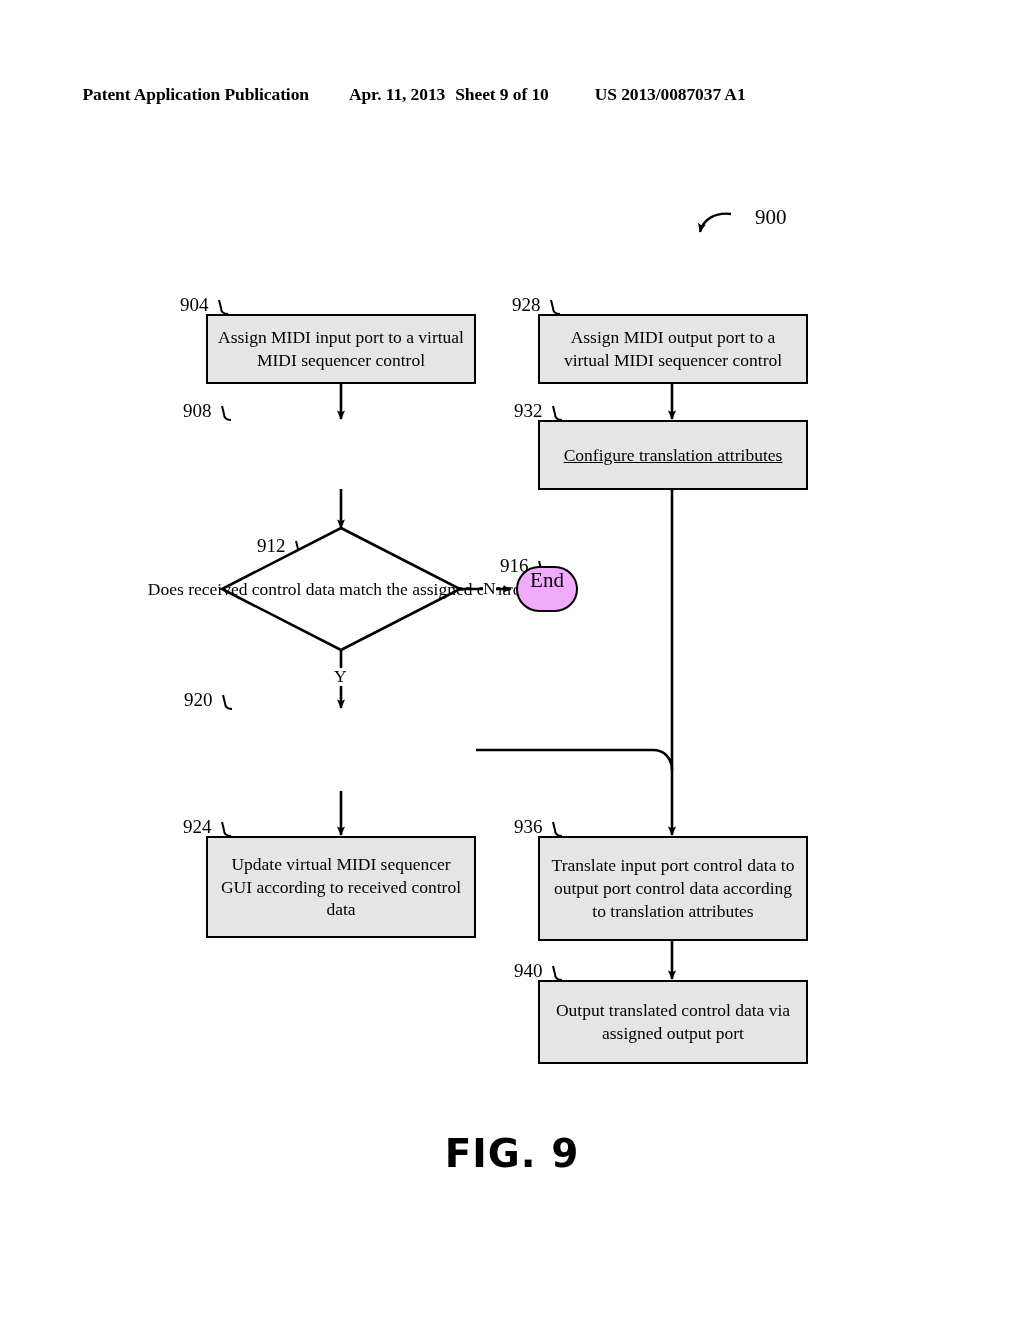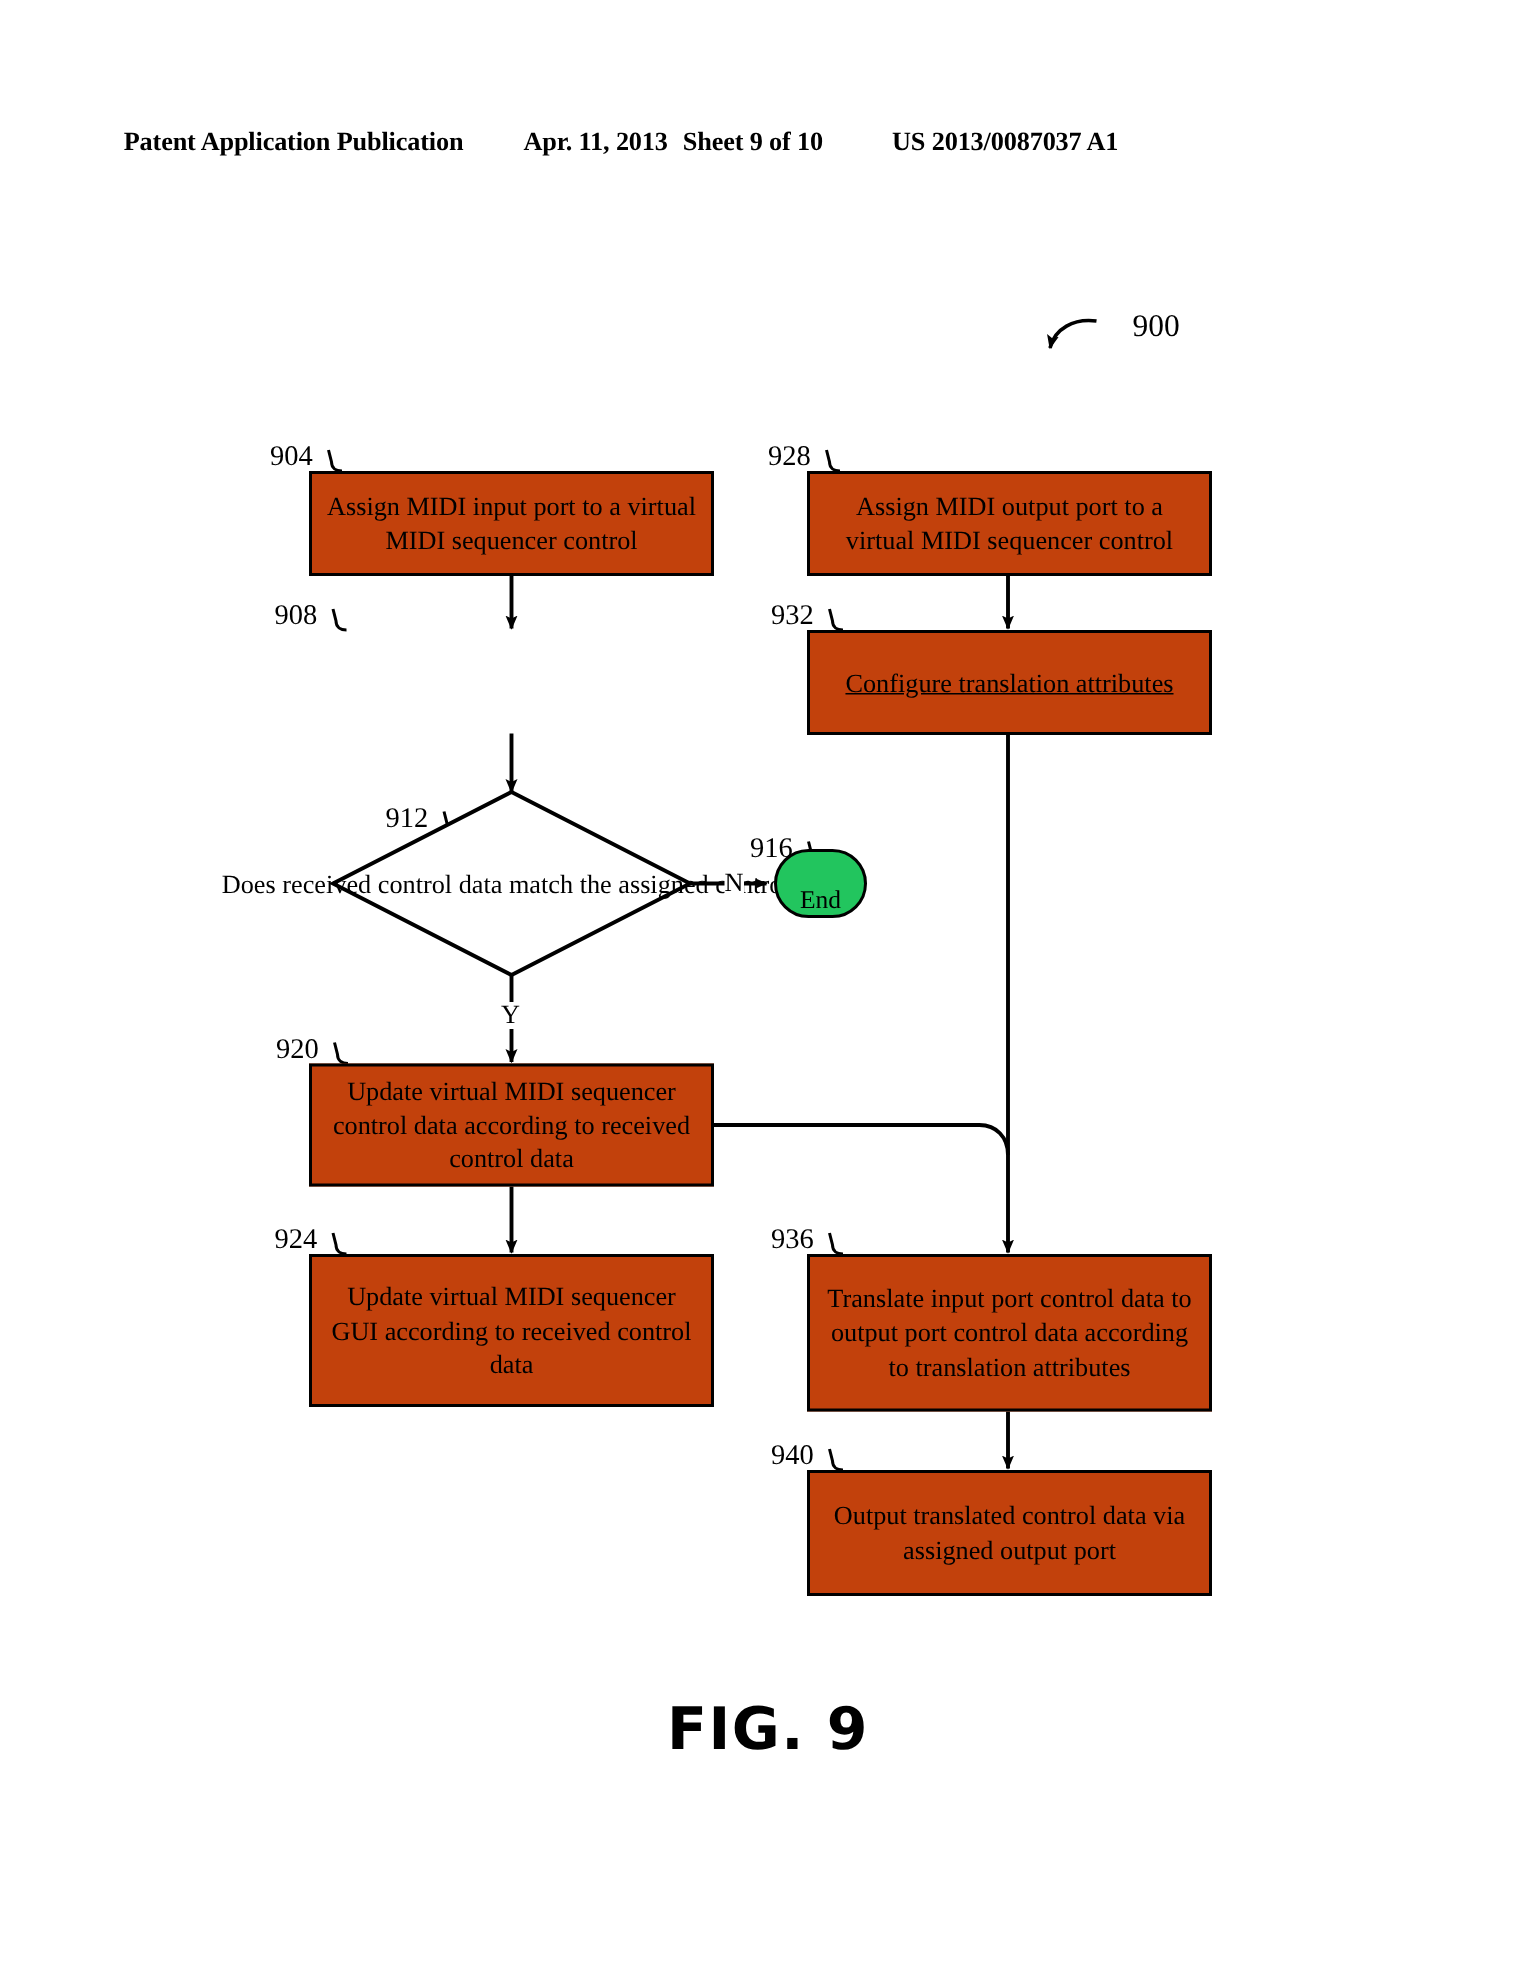--- a/index.html
+++ b/index.html
@@ -59,21 +59,21 @@
     width: 1024px;
     height: 1320px;
     display: block;
   }
 
   
   .node-box {
     position: absolute;
     box-sizing: border-box;
     border: 2.2px solid #000;
-    background: #c2410c;
+    background: #e5e5e5;
     display: flex;
     align-items: center;
     justify-content: center;
     text-align: center;
     font-size: 17.5px;
     line-height: 1.30;
     padding: 2px 8px;
   }
   .node-box .node-text {
     display: block;
@@ -96,26 +96,26 @@
     z-index: 2;
     white-space: nowrap;
   }
 
   
   .node-terminal {
     position: absolute;
     box-sizing: border-box;
     border: 2.2px solid #000;
     border-radius: 26px;
-    background: #22c55e;
-    display: flex;
-    align-items: flex-end;
-    justify-content: center;
-    text-align: center;
-    font-size: 17px;
+    background: #f0abfc;
+    display: flex;
+    align-items: flex-start;
+    justify-content: center;
+    text-align: center;
+    font-size: 21px;
     z-index: 3;
   }
 
   
   .ref-num {
     position: absolute;
     font-size: 19px;
     line-height: 1;
     white-space: nowrap;
     z-index: 4;
@@ -220,23 +220,20 @@
 
   <div class="branch-label" style="left:483px; top:580px;">N</div>
   <div class="branch-label" style="left:334px; top:668px;">Y</div>
 
   <div class="ref-num" style="left:500px; top:556px;">916</div>
   <div class="node-terminal" style="left:516px; top:566px; width:62px; height:46px;">
     <span>End</span>
   </div>
 
   <div class="ref-num" style="left:184px; top:690px;">920</div>
-  <div class="node-box" style="left:206px; top:709px; width:270px; height:82px;">
-    <span class="node-text">Update virtual MIDI sequencer control data according to received control data</span>
-  </div>
 
   <div class="ref-num" style="left:183px; top:817px;">924</div>
   <div class="node-box" style="left:206px; top:836px; width:270px; height:102px;">
     <span class="node-text">Update virtual MIDI sequencer GUI according to received control data</span>
   </div>
 
   <div class="ref-num" style="left:512px; top:295px;">928</div>
   <div class="node-box" style="left:538px; top:314px; width:270px; height:70px;">
     <span class="node-text">Assign MIDI output port to a virtual MIDI sequencer control</span>
   </div>

